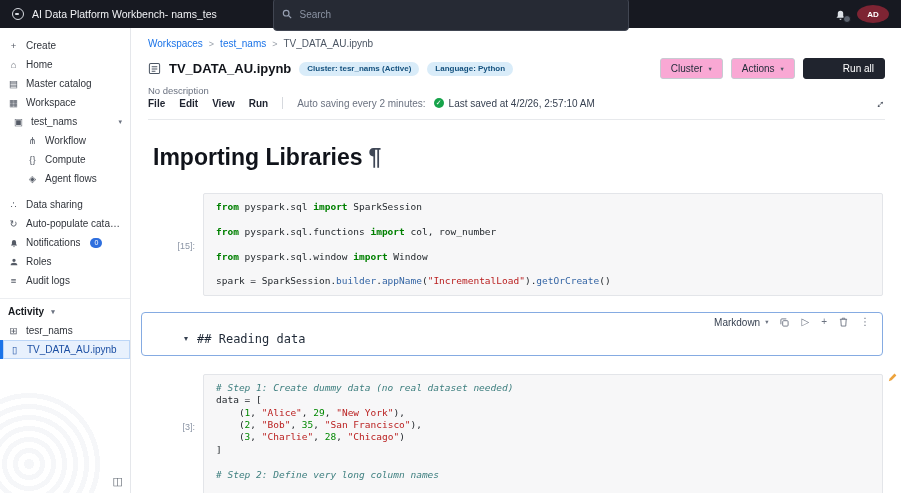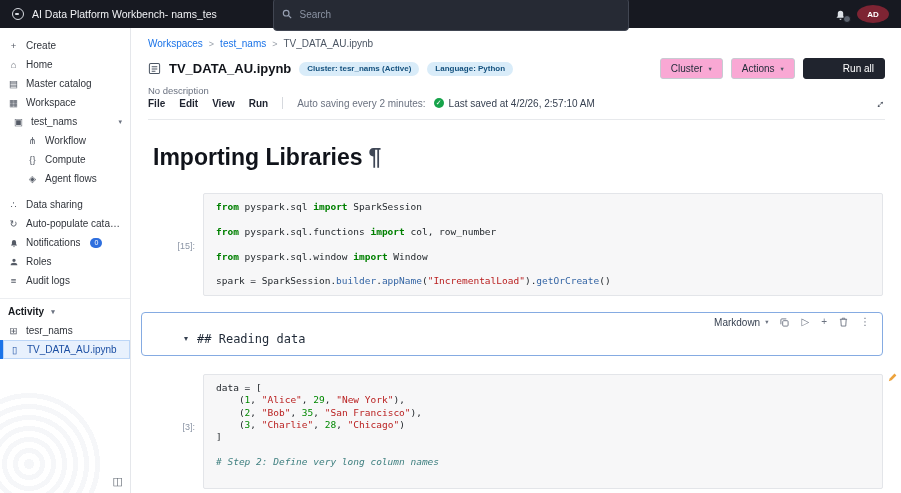--- a/index.html
+++ b/index.html
@@ -299,20 +299,21 @@
           </div>
           <div class="md-content">
             <span class="md-collapse">▾</span>
             <span class="md-src">## Reading data</span>
           </div>
         </div>
 
         <div class="cell-row">
           <div class="exec">[3]:</div>
           <div class="cell-box">
+              <div class="code-line"><span class="t-c"># Step 1: Create dummy data (no real dataset needed)</span></div>
               <div class="code-line"><span class="t-p">data = [</span></div>
               <div class="code-line"><span class="t-p">    (</span><span class="t-n">1</span><span class="t-p">, </span><span class="t-s">"Alice"</span><span class="t-p">, </span><span class="t-n">29</span><span class="t-p">, </span><span class="t-s">"New York"</span><span class="t-p">),</span></div>
               <div class="code-line"><span class="t-p">    (</span><span class="t-n">2</span><span class="t-p">, </span><span class="t-s">"Bob"</span><span class="t-p">, </span><span class="t-n">35</span><span class="t-p">, </span><span class="t-s">"San Francisco"</span><span class="t-p">),</span></div>
               <div class="code-line"><span class="t-p">    (</span><span class="t-n">3</span><span class="t-p">, </span><span class="t-s">"Charlie"</span><span class="t-p">, </span><span class="t-n">28</span><span class="t-p">, </span><span class="t-s">"Chicago"</span><span class="t-p">)</span></div>
               <div class="code-line"><span class="t-p">]</span></div>
               <div class="code-line">&nbsp;</div>
               <div class="code-line"><span class="t-c"># Step 2: Define very long column names</span></div>
               <div class="code-line">&nbsp;</div>
             </div>
         </div>

